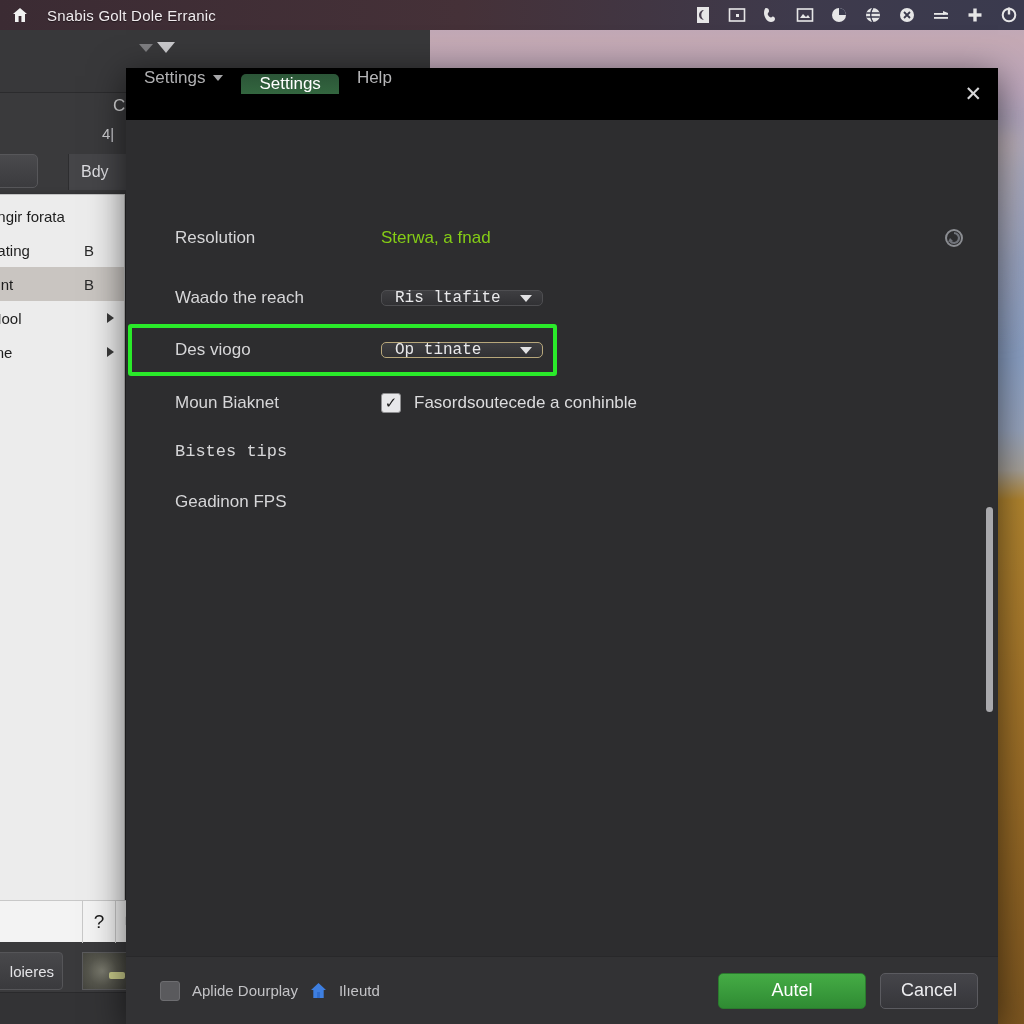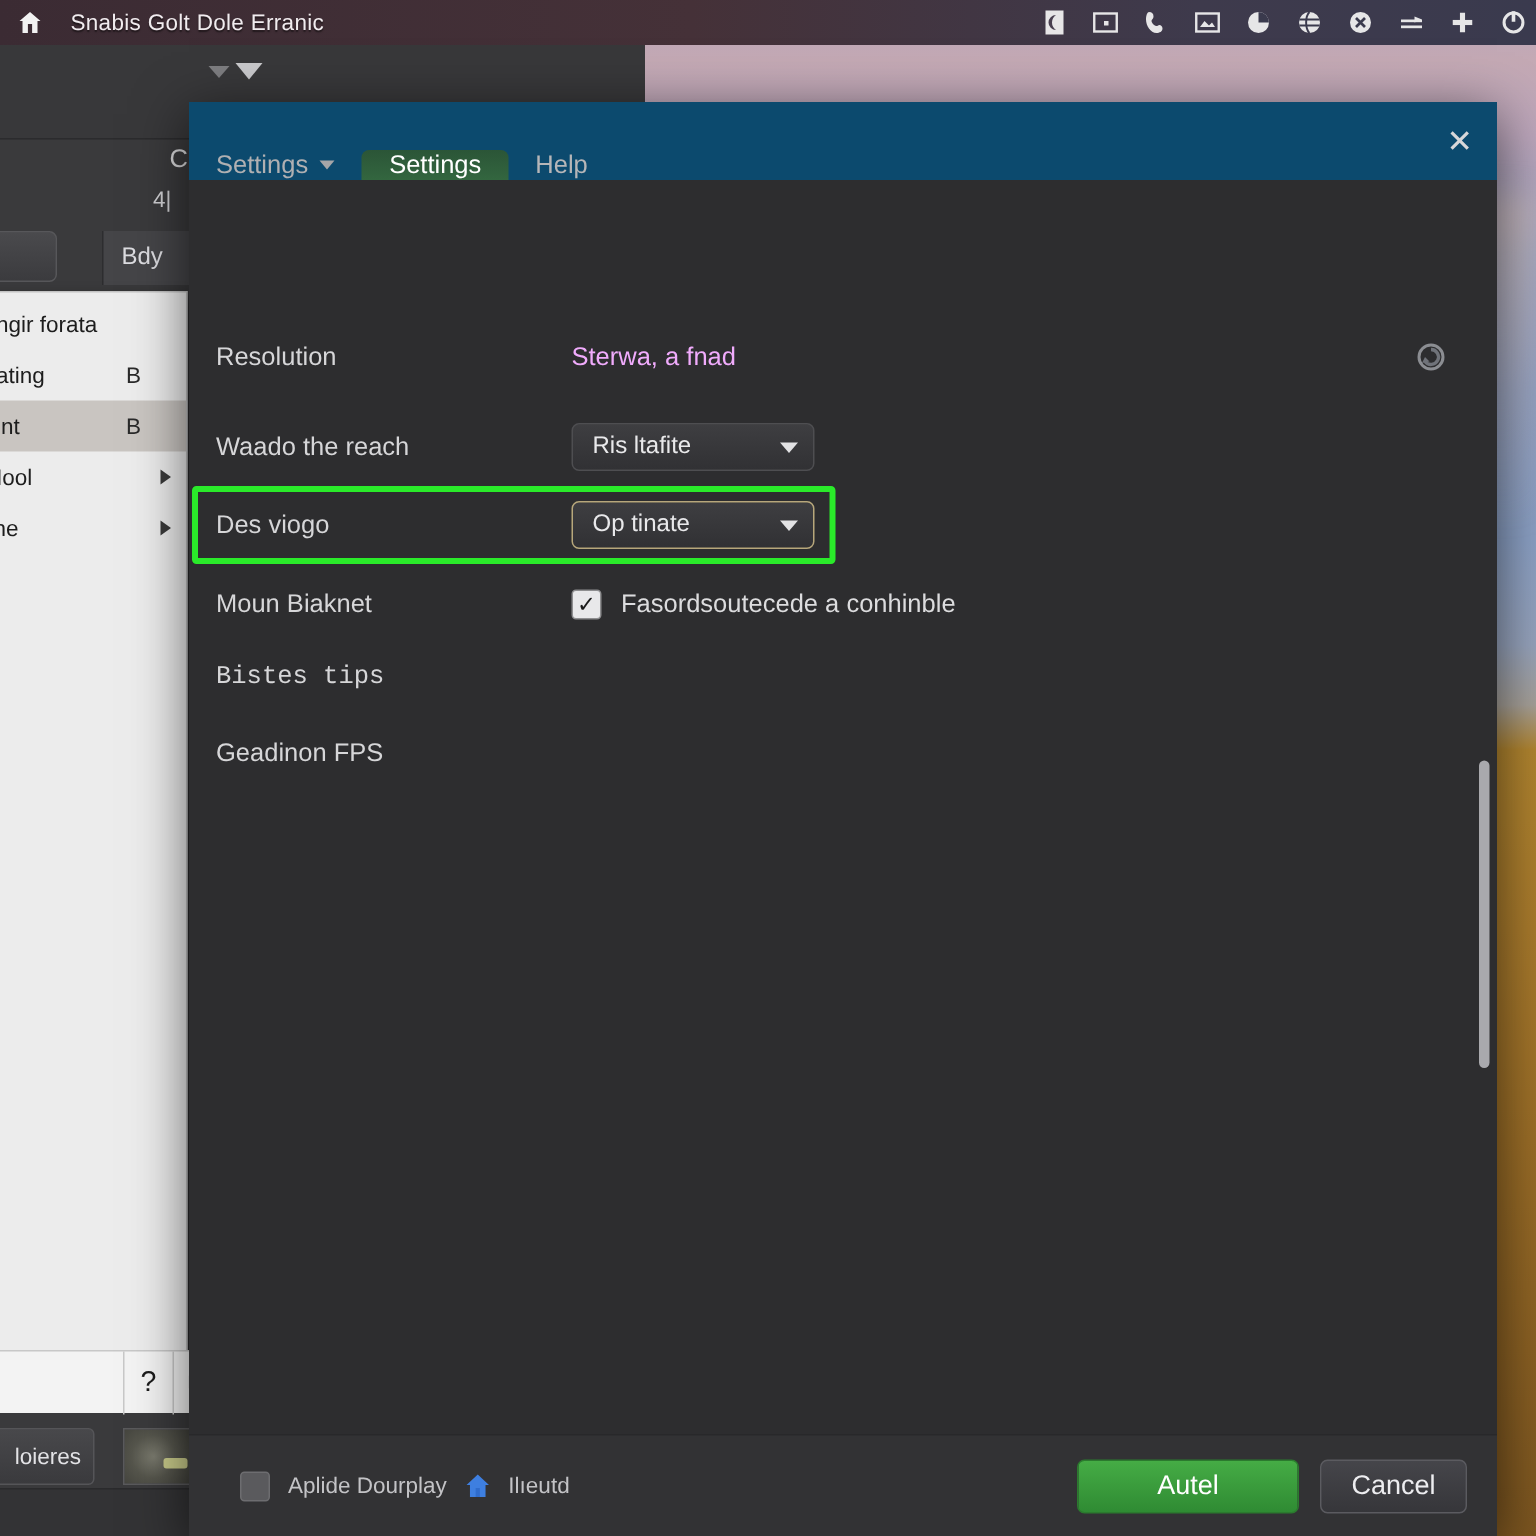--- a/index.html
+++ b/index.html
@@ -137,21 +137,21 @@
   .traffic { display: flex; gap: 8px; margin-left: 12px; }
   .dot { width: 13px; height: 13px; border-radius: 50%; }
   .dot.red { background: #f0544a; }
   .dot.amber { background: #ddd9d6; }
   .dot.green { background: #4bc94b; }
   .dlg-title {
     position: absolute; left: 0; right: 0; text-align: center;
     color: #3b3b3b; font-size: 15px;
   }
   .dlg-tabs {
-    height: 52px; background: #0c4a6e; display: flex; align-items: flex-end; position: relative;
+    height: 52px; background: #000000; display: flex; align-items: flex-start; position: relative;
   }
   .tab {
     display: flex; align-items: center; padding: 0 18px; color: #b6b6b8; font-size: 17px;
   }
   .tab.menu { color: #b0b0b2; gap: 8px; }
   .tab.active {
     background: linear-gradient(to bottom,#2b5537,#33663f);
     color: #ffffff; border-radius: 5px 5px 0 0; margin: 6px 0 0 0;
   }
   .tab-caret { width: 0; height: 0; border-left: 5px solid transparent; border-right: 5px solid transparent; border-top: 6px solid #a6a6a8; }
@@ -159,30 +159,30 @@
     position: absolute; right: 16px; top: 0; height: 52px;
     display: flex; align-items: center; color: #d7d7d9; font-size: 21px;
   }
   .dlg-body {
     height: 836px; background: #2d2d2f; position: relative; overflow: hidden;
   }
   .row {
     position: absolute; left: 0; width: 100%; height: 52px; display: flex; align-items: center;
   }
   .row-label {
-    width: 255px; padding-left: 18px; color: #d6d6d8; font-size: 17px;
-  }
-  .row-value-muted { color: #f0abfc; font-size: 17px; }
+    width: 255px; padding-left: 49px; color: #d6d6d8; font-size: 17px;
+  }
+  .row-value-muted { color: #84cc16; font-size: 17px; }
   .refresh-ico { position: absolute; right: 34px; width: 20px; height: 20px; }
 
   .combo {
-    height: 32px; background: linear-gradient(to bottom,#3e3e41,#313134);
+    height: 16px; background: linear-gradient(to bottom,#3e3e41,#313134);
     border: 1px solid #4e4e51; border-radius: 5px;
     display: flex; align-items: center; padding: 0 10px 0 13px;
-    color: #e9e9eb; font-size: 16px; position: relative;
+    color: #e9e9eb; font-size: 16px; position: relative; font-family: Liberation Mono, monospace;
   }
   .combo .cv { flex: 1; }
   .combo .chev { width: 0; height: 0; border-left: 6px solid transparent; border-right: 6px solid transparent; border-top: 7px solid #e2e2e4; margin-left: 10px; }
   .combo.gold { border-color: #b7a77b; }
 
   .hl-box {
     position: absolute; left: 2px; top: 204px; width: 429px; height: 52px;
     border: 4px solid #2aea2a; border-radius: 3px; pointer-events: none;
   }
 

